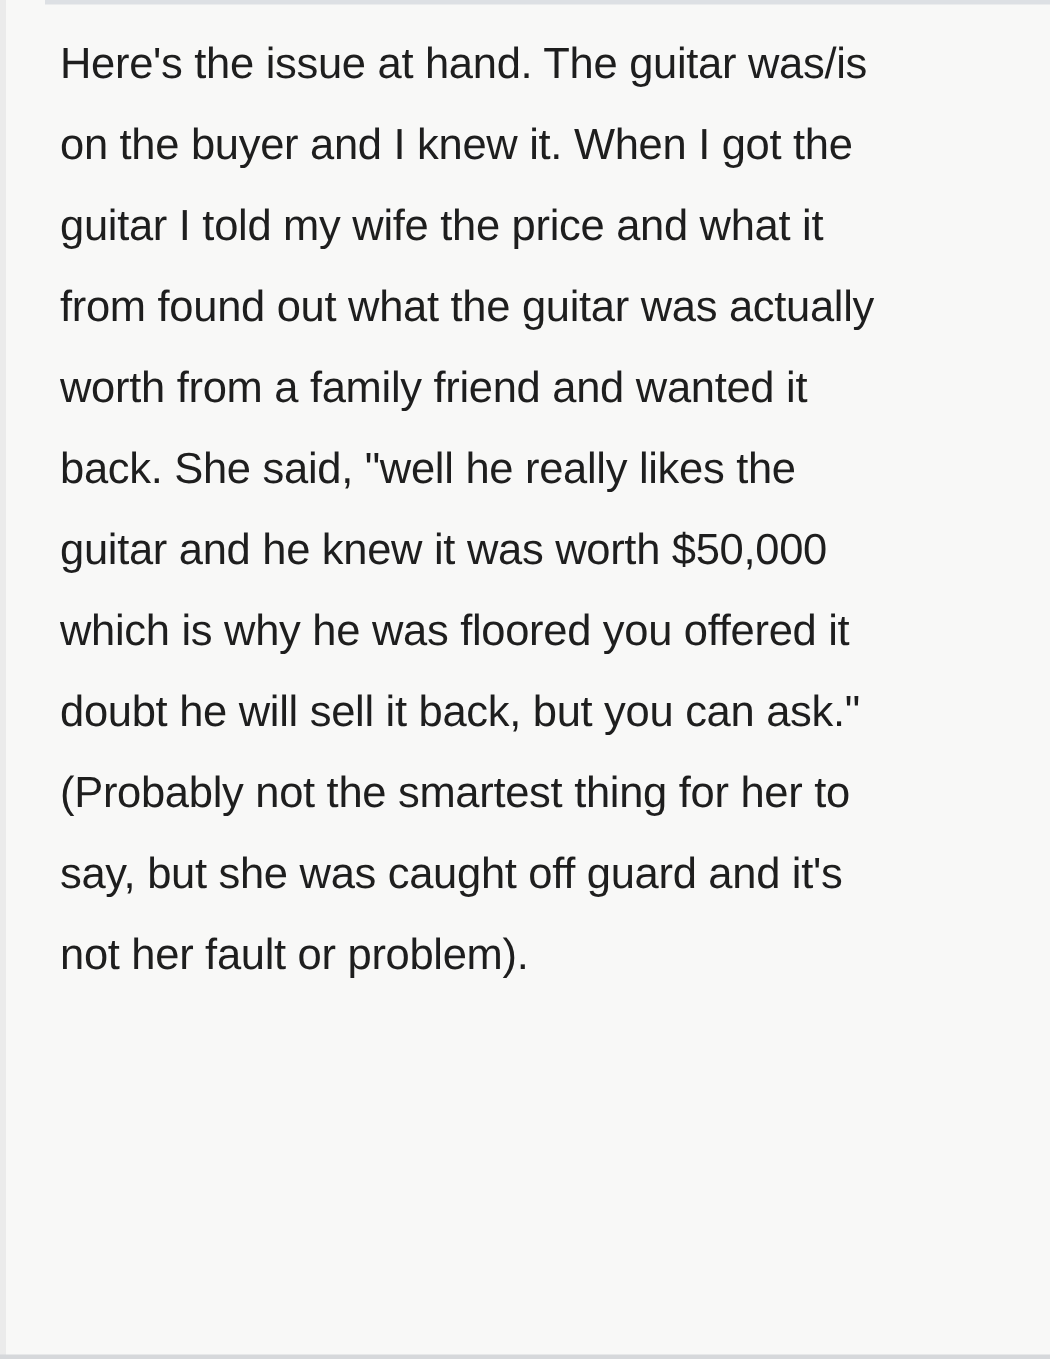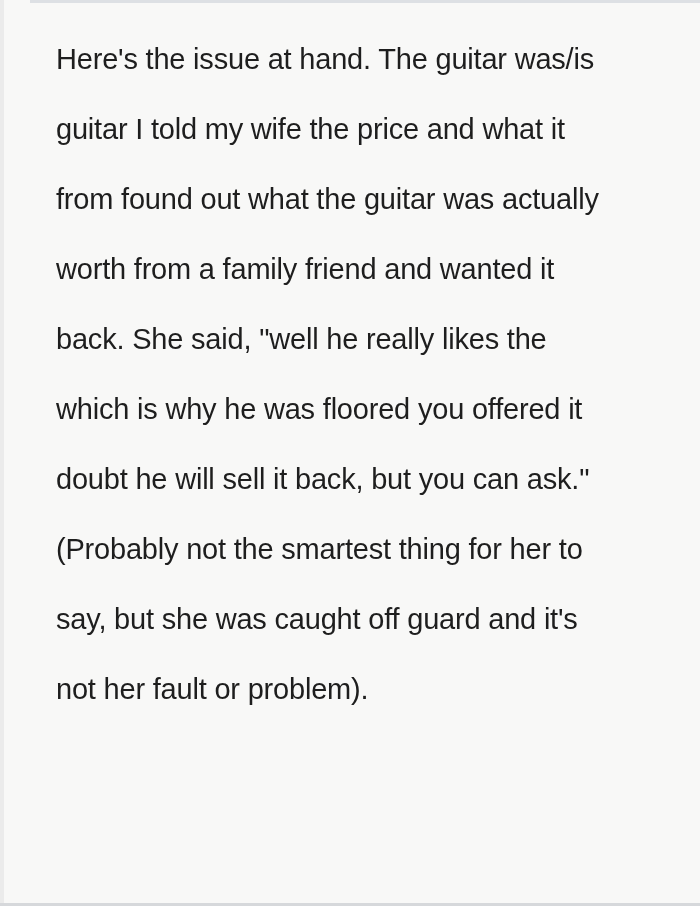--- a/index.html
+++ b/index.html
@@ -45,42 +45,44 @@
     background: #d6d8db;
   }
   .text-body {
     position: absolute;
     top: 16px;
     left: 40px;
     right: 20px;
     color: #1e1e1e;
   }
   .text-line {
-    margin: 16px;
+    margin: 0;
     padding: 0;
     font-size: 29px;
     line-height: 54px;
     letter-spacing: -0.2px;
     white-space: nowrap;
     color: #1e1e1e;
   }
 </style>
 </head>
 <body>
 
 <div class="page">
   <div class="top-rule"></div>
   <div class="left-edge"></div>
 
   <div class="text-body">
     <p class="text-line">Here's the issue at hand. The guitar was/is</p>
+    <p class="text-line">on the buyer and I knew it. When I got the</p>
     <p class="text-line">guitar I told my wife the price and what it</p>
     <p class="text-line">from found out what the guitar was actually</p>
     <p class="text-line">worth from a family friend and wanted it</p>
     <p class="text-line">back. She said, "well he really likes the</p>
+    <p class="text-line">guitar and he knew it was worth $50,000</p>
     <p class="text-line">which is why he was floored you offered it</p>
     <p class="text-line">doubt he will sell it back, but you can ask."</p>
     <p class="text-line">(Probably not the smartest thing for her to</p>
     <p class="text-line">say, but she was caught off guard and it's</p>
     <p class="text-line">not her fault or problem).</p>
   </div>
 
   <div class="bottom-rule"></div>
 </div>
 

